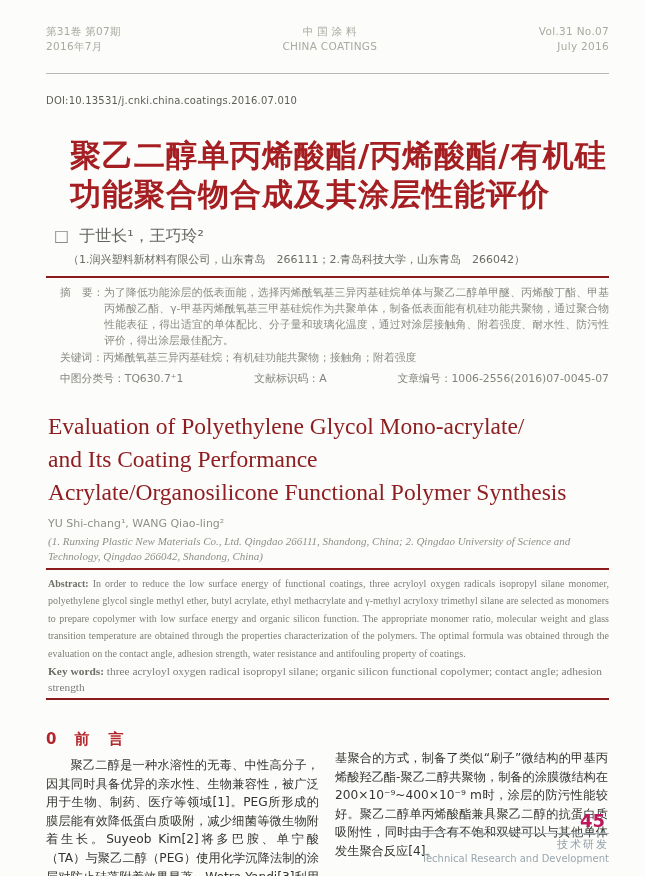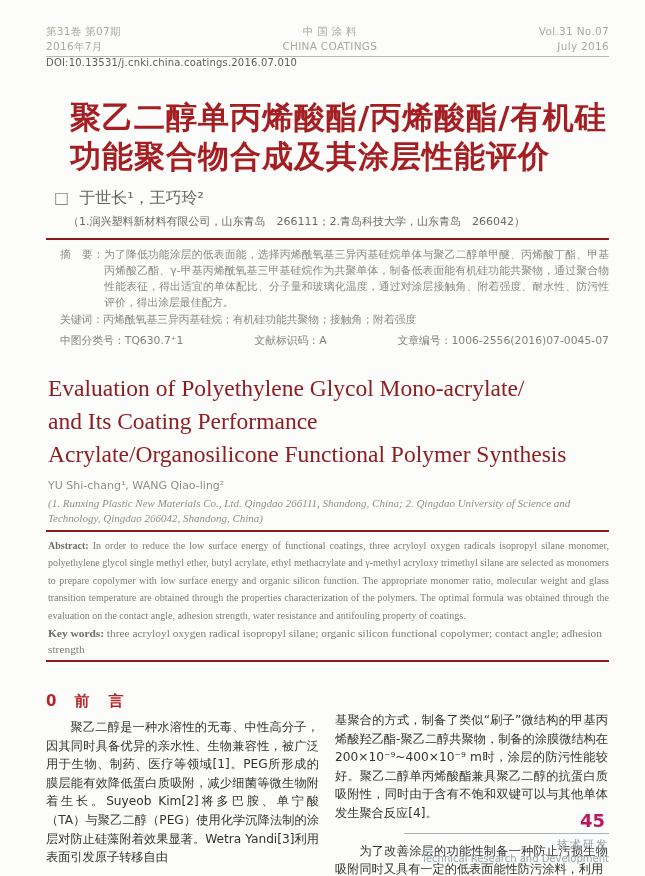--- a/index.html
+++ b/index.html
@@ -9,25 +9,25 @@
     margin:0 auto;
     background:#fcfcfa;
     box-sizing:border-box;
     padding:24px 36px 0 46px;
     overflow:hidden;
     font-family:"DejaVu Sans","Liberation Sans",sans-serif;
     color:#3b3b3b;
   }
   
   .masthead{display:flex;justify-content:space-between;align-items:flex-end;
-    border-bottom:1px solid #b8b8b2;padding-bottom:2px;}
+    border-bottom:1px solid #b8b8b2;padding-bottom:19px;}
   .mast-col{font-size:10.5px;line-height:1.45;color:#a6ab9f;letter-spacing:.3px;}
   .mast-col.center{text-align:center;}
   .mast-col.right{text-align:right;}
-  .doi{margin-top:0;font-size:10px;color:#5c5c58;letter-spacing:.2px;}
+  .doi{margin-top:21px;font-size:10px;color:#5c5c58;letter-spacing:.2px;}
   
   .title-cn{margin:30px 0 0 24px;font-size:31px;line-height:39px;font-weight:700;
     color:#a51e22;letter-spacing:1px;}
   .title-cn .tl{display:block;}
   
   .authors-cn{margin:12px 0 0 8px;font-size:16px;color:#63635f;}
   .authors-cn .marker{margin-right:10px;color:#8a8a84;}
   .affil-cn{margin:5px 0 0 22px;font-size:11px;color:#6b6b66;}
   .rule{border:0;background:#8c1b1b;}
   .rule-thick{height:2px;margin-top:9px;}

